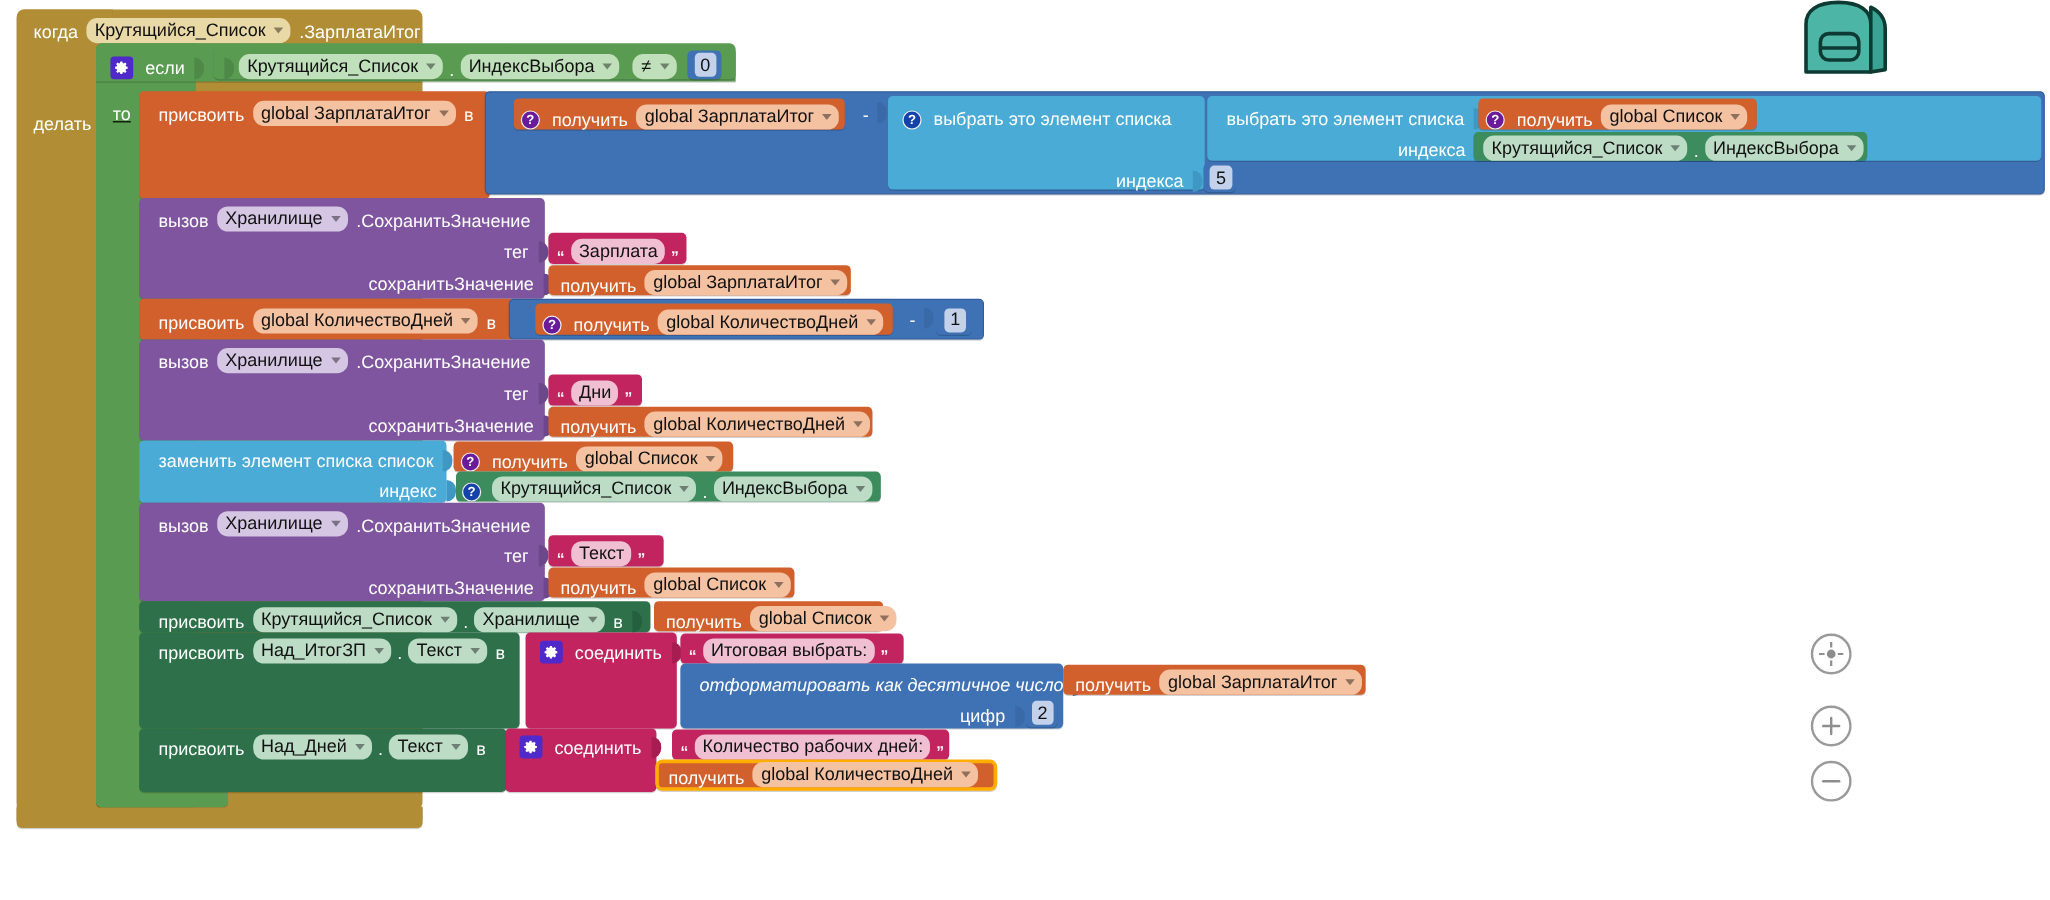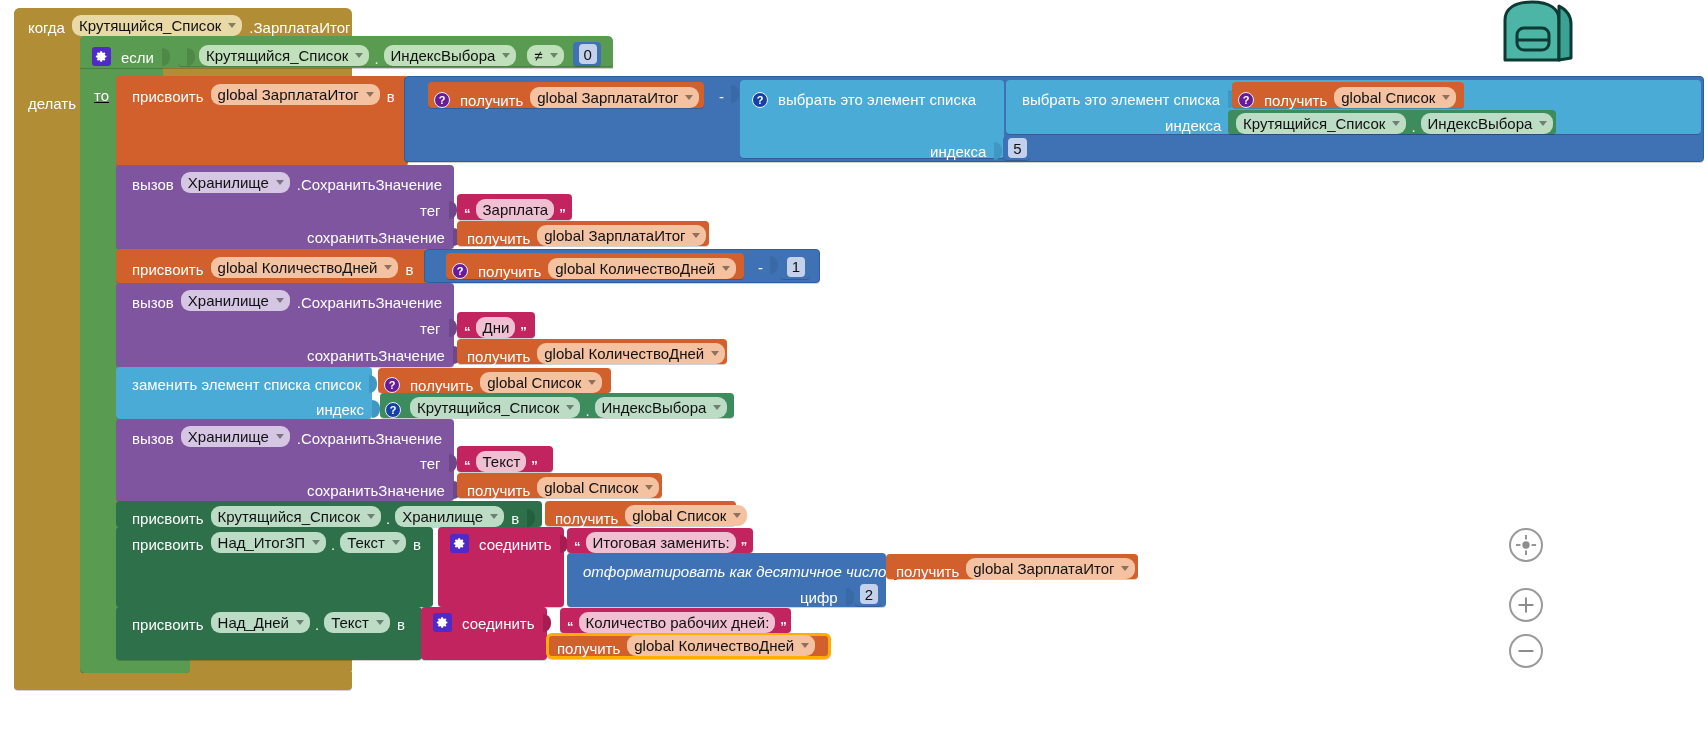--- a/index.html
+++ b/index.html
@@ -485,21 +485,21 @@
           <path d="M21 13.6v-3.2l-2.5-.4a6.9 6.9 0 0 0-.7-1.7l1.5-2-2.3-2.3-2 1.5a6.9 6.9 0 0 0-1.7-.7L12.9 2.3H9.7L9.3 4.8c-.6.2-1.2.4-1.7.7l-2-1.5L3.3 6.3l1.5 2c-.3.5-.5 1.1-.7 1.7l-2.5.4v3.2l2.5.4c.2.6.4 1.2.7 1.7l-1.5 2 2.3 2.3 2-1.5c.5.3 1.1.5 1.7.7l.4 2.5h3.2l.4-2.5c.6-.2 1.2-.4 1.7-.7l2 1.5 2.3-2.3-1.5-2c.3-.5.5-1.1.7-1.7l2.5-.4z"></path>
         </svg>
     </span>
     <span class="lbl">соединить</span>
     <span class="socket" style="background:#a71d51;"></span>
   </div>
 
   <div class="blk c-text" style="left:567px; top:528px; width:186px; height:25px;">
     <div class="row" style="height:25px;padding:0 5px;">
       <span class="quote">“</span>
-      <span class="field f-text">Итоговая заменить:</span>
+      <span class="field f-text">Итоговая выбрать:</span>
       <span class="quote">”</span>
     </div>
   </div>
 
   <div class="blk c-math" style="left:567px; top:553px; width:319px; height:54px;"></div>
   <div class="row" style="position:absolute;left:573px;top:555px;height:25px;font-style:italic;">
     <span class="lbl">отформатировать как десятичное число</span>
     <span class="socket" style="background:#3a69a8;"></span>
   </div>
   <div class="blk c-var" style="left:886px; top:554px; width:252px; height:25px;">

